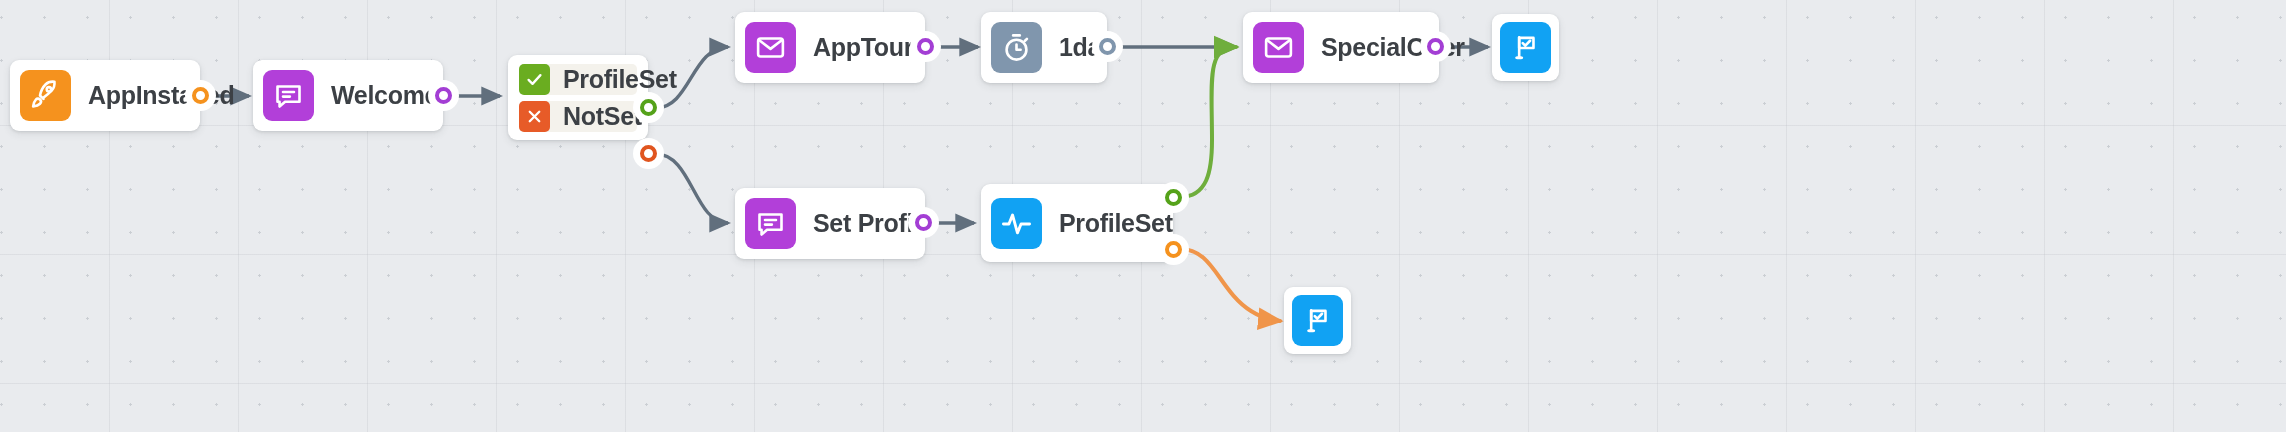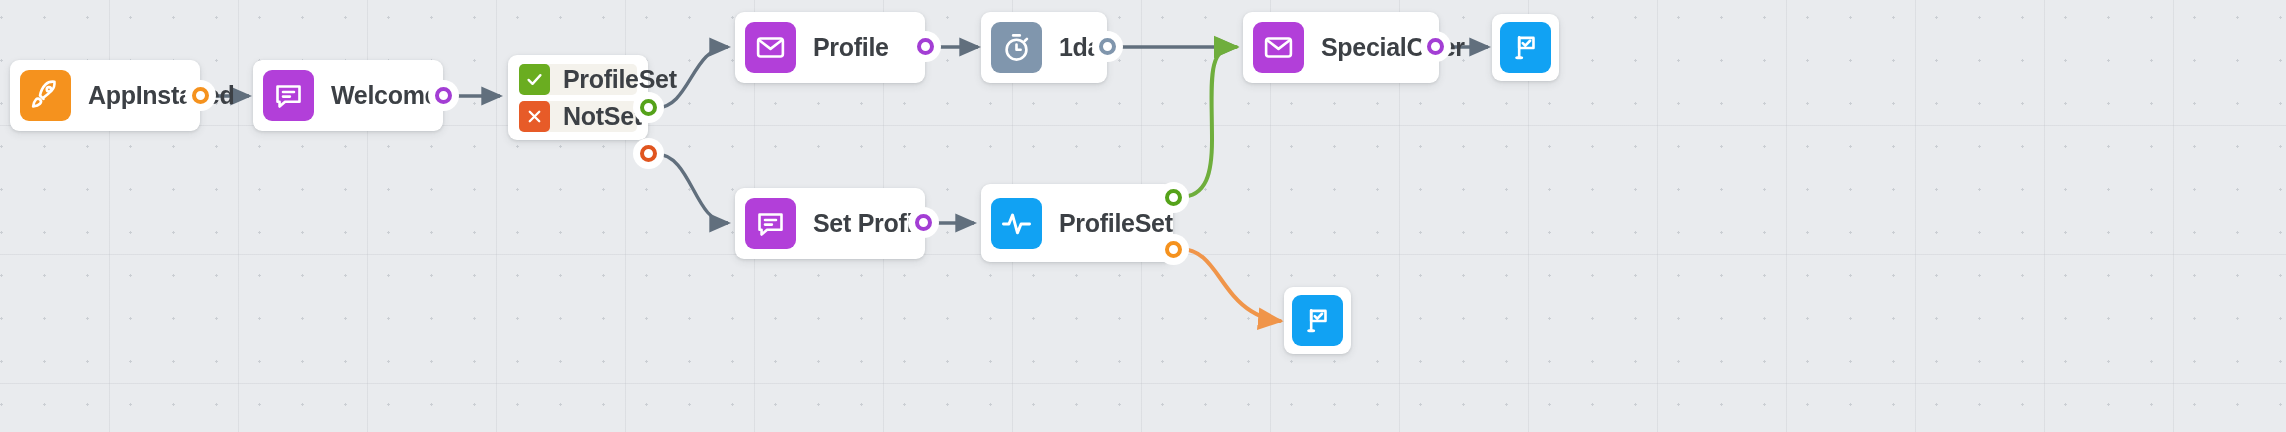--- a/index.html
+++ b/index.html
@@ -163,21 +163,21 @@
   <span class="port-halo" style="left:633px;top:138px;"></span>
   <span class="port p-red" style="left:640px;top:145px;"></span>
 
   <div class="node n-std" style="left:735px;top:12px;width:190px;">
     <span class="node-ico" style="background:#b23fd9;">
       <svg width="33" height="33" viewBox="0 0 24 24" fill="none" stroke="#fff" stroke-width="1.9" stroke-linecap="round" stroke-linejoin="round">
         <rect x="3" y="5.5" width="18" height="13" rx="1.8"></rect>
         <path d="M3.6 6.6L12 13l8.4-6.4"></path>
       </svg>
     </span>
-    <span class="node-label">Profile</span>
+    <span class="node-label">AppTour</span>
   </div>
   <span class="port-halo" style="left:910px;top:31px;"></span>
   <span class="port p-purple" style="left:917px;top:38px;"></span>
 
   <div class="node n-std" style="left:981px;top:12px;width:126px;">
     <span class="node-ico" style="background:#8096ad;">
       <svg width="33" height="33" viewBox="0 0 24 24" fill="none" stroke="#fff" stroke-width="1.9" stroke-linecap="round" stroke-linejoin="round">
         <circle cx="12" cy="13.6" r="7.2"></circle>
         <path d="M12 9.8v3.8h3"></path>
         <path d="M9.6 3.2h4.8"></path>

